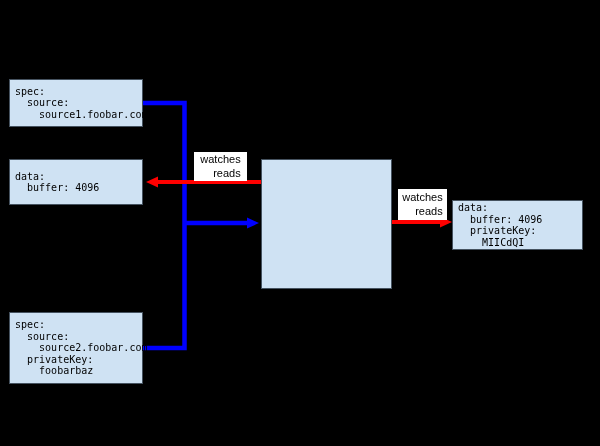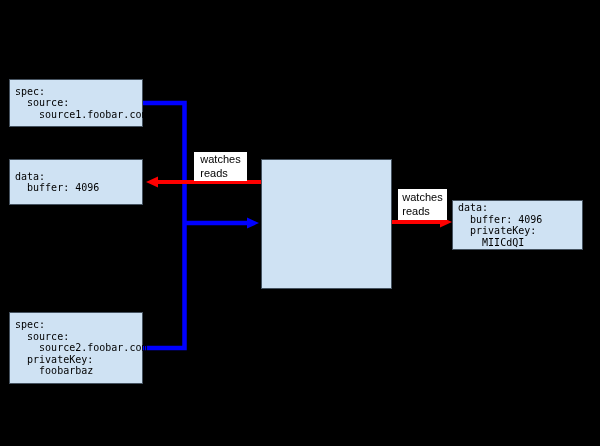--- a/index.html
+++ b/index.html
@@ -34,21 +34,21 @@
   .box-data-right{left:452px;top:200px;width:131px;height:50px;}
   .wire-label{
     position:absolute;
     box-sizing:border-box;
     background:var(--label-background,#fff);
     color:var(--text,#000);
     font-family:"Liberation Sans",sans-serif;
     font-size:11px;
     line-height:13.5px;
     white-space:pre;
-    text-align:left;
+    text-align:right;
     display:flex;
     flex-direction:column;
     justify-content:center;
     align-items:center;
   }
   .label-left{left:194px;top:152px;width:53px;height:29px;}
   .label-right{left:398px;top:189px;width:49px;height:31px;}
 </style>
 </head>
 <body>

